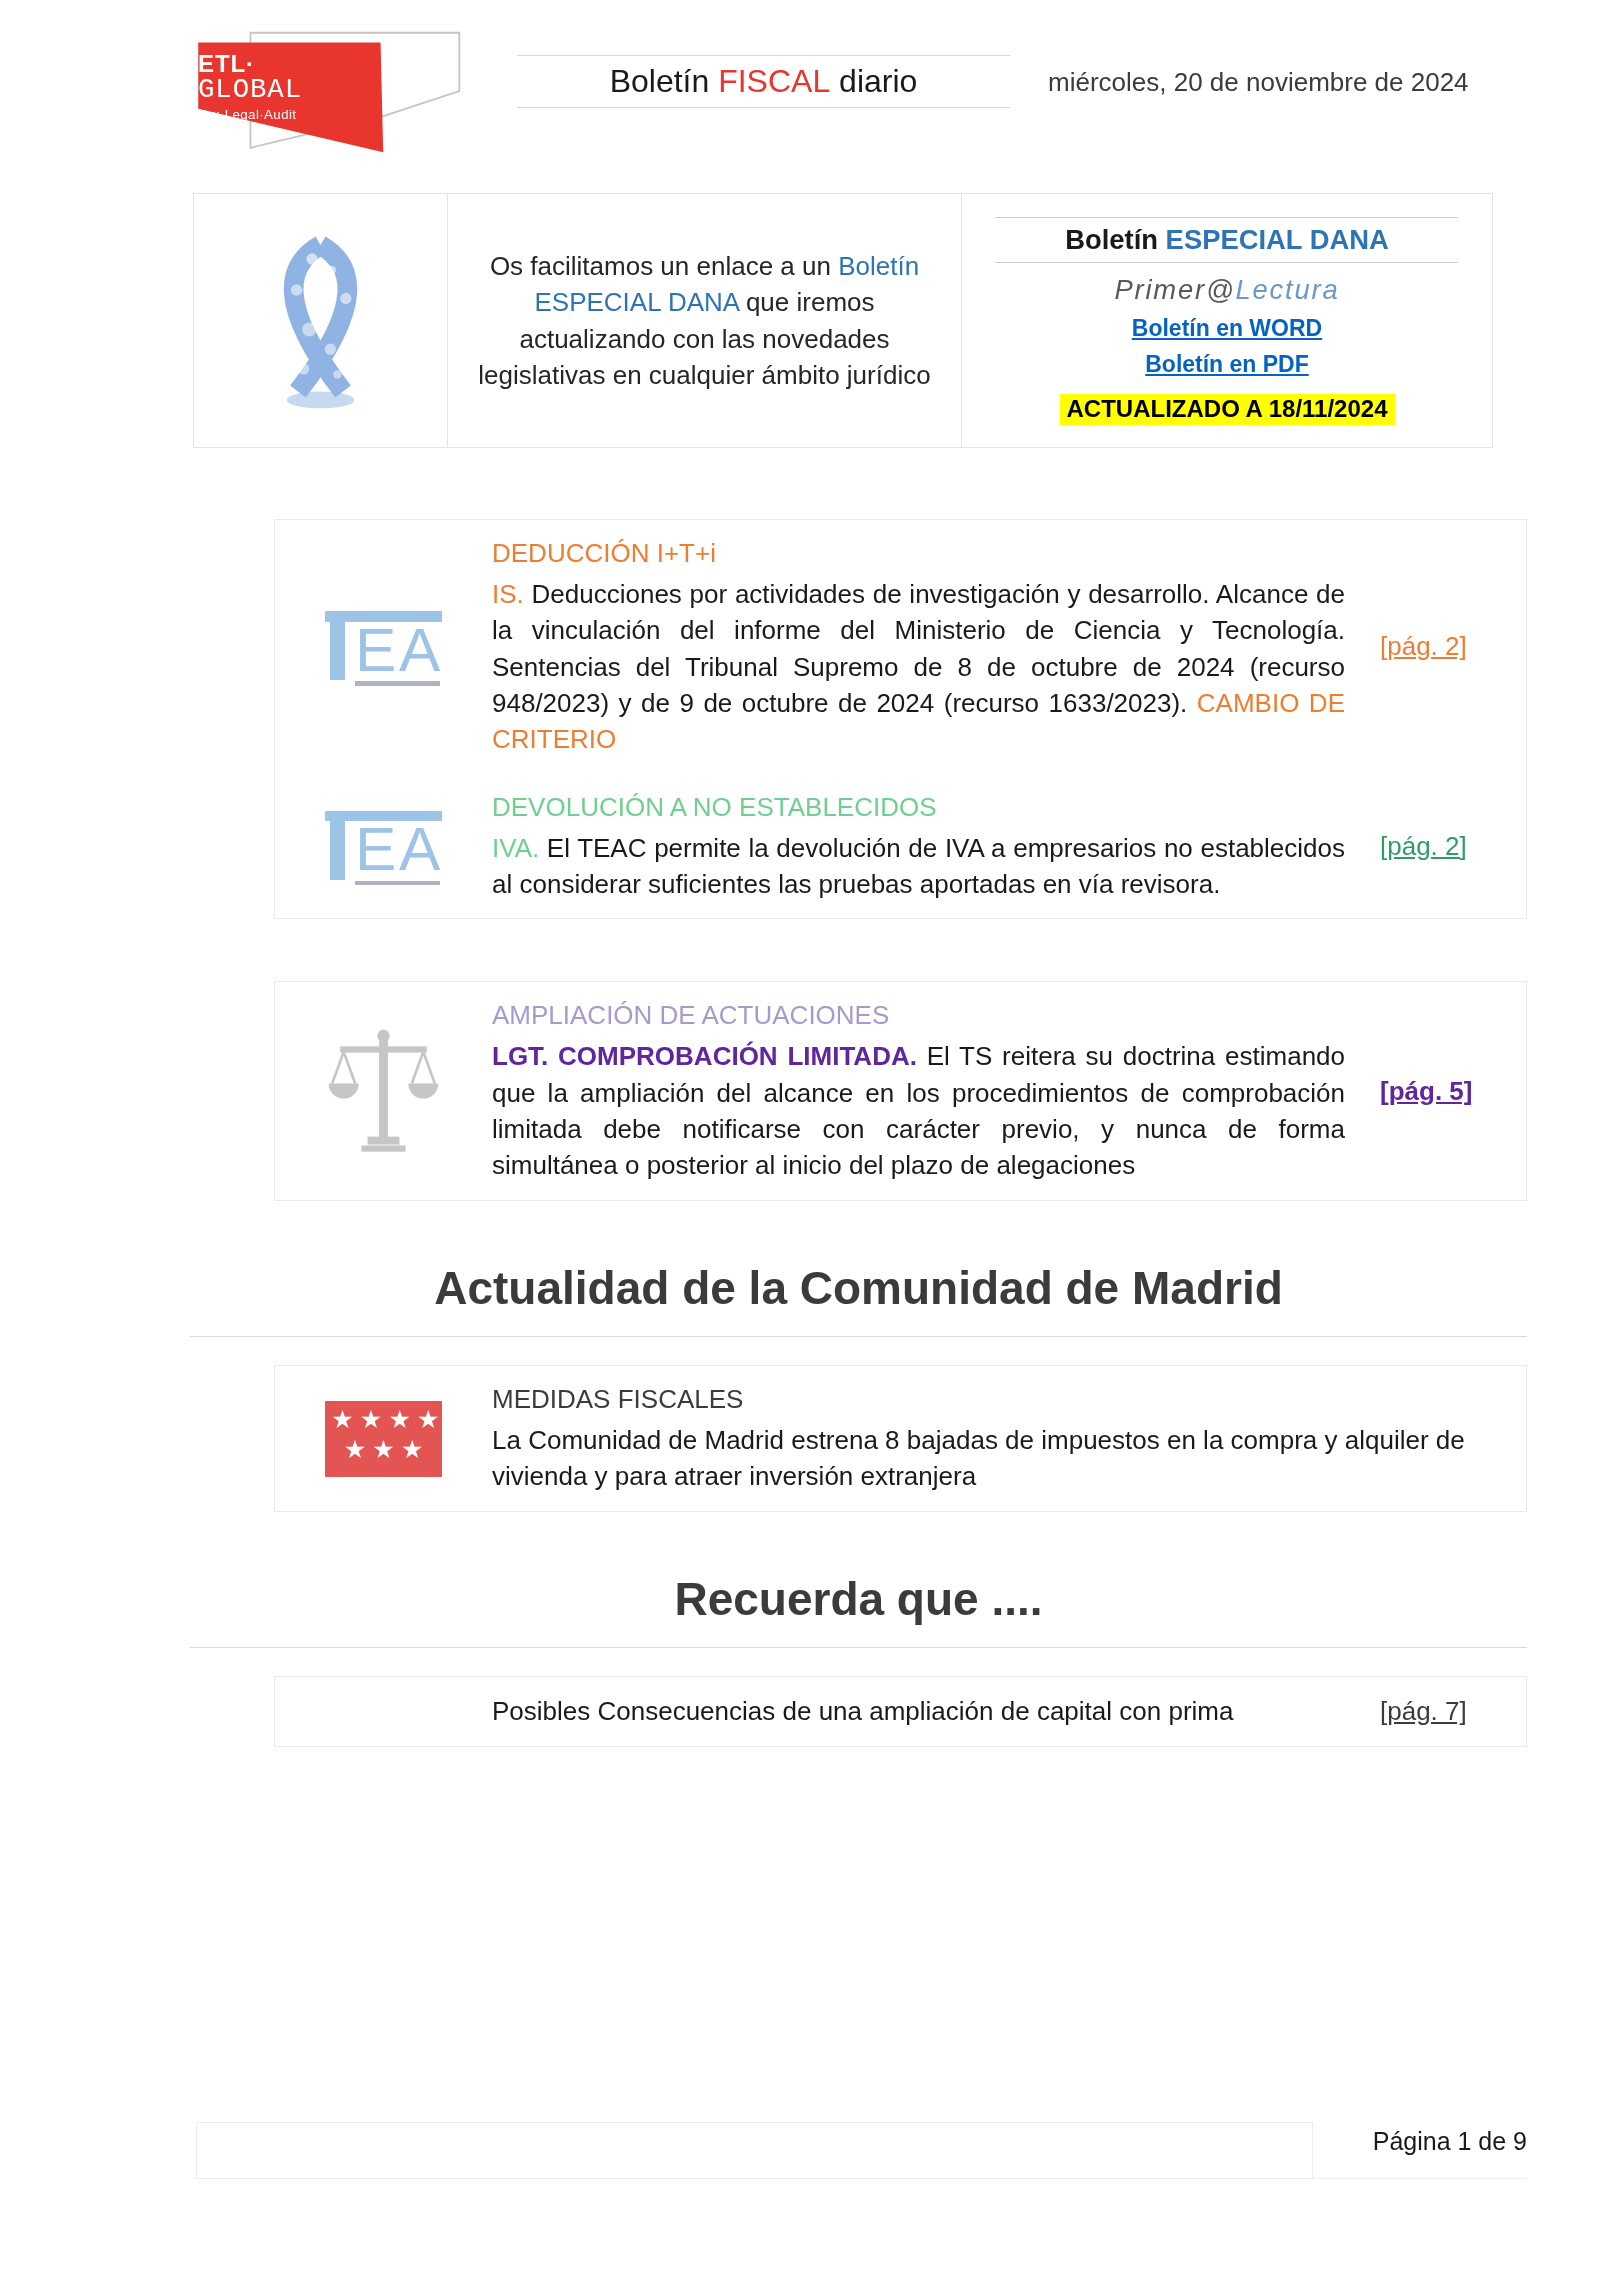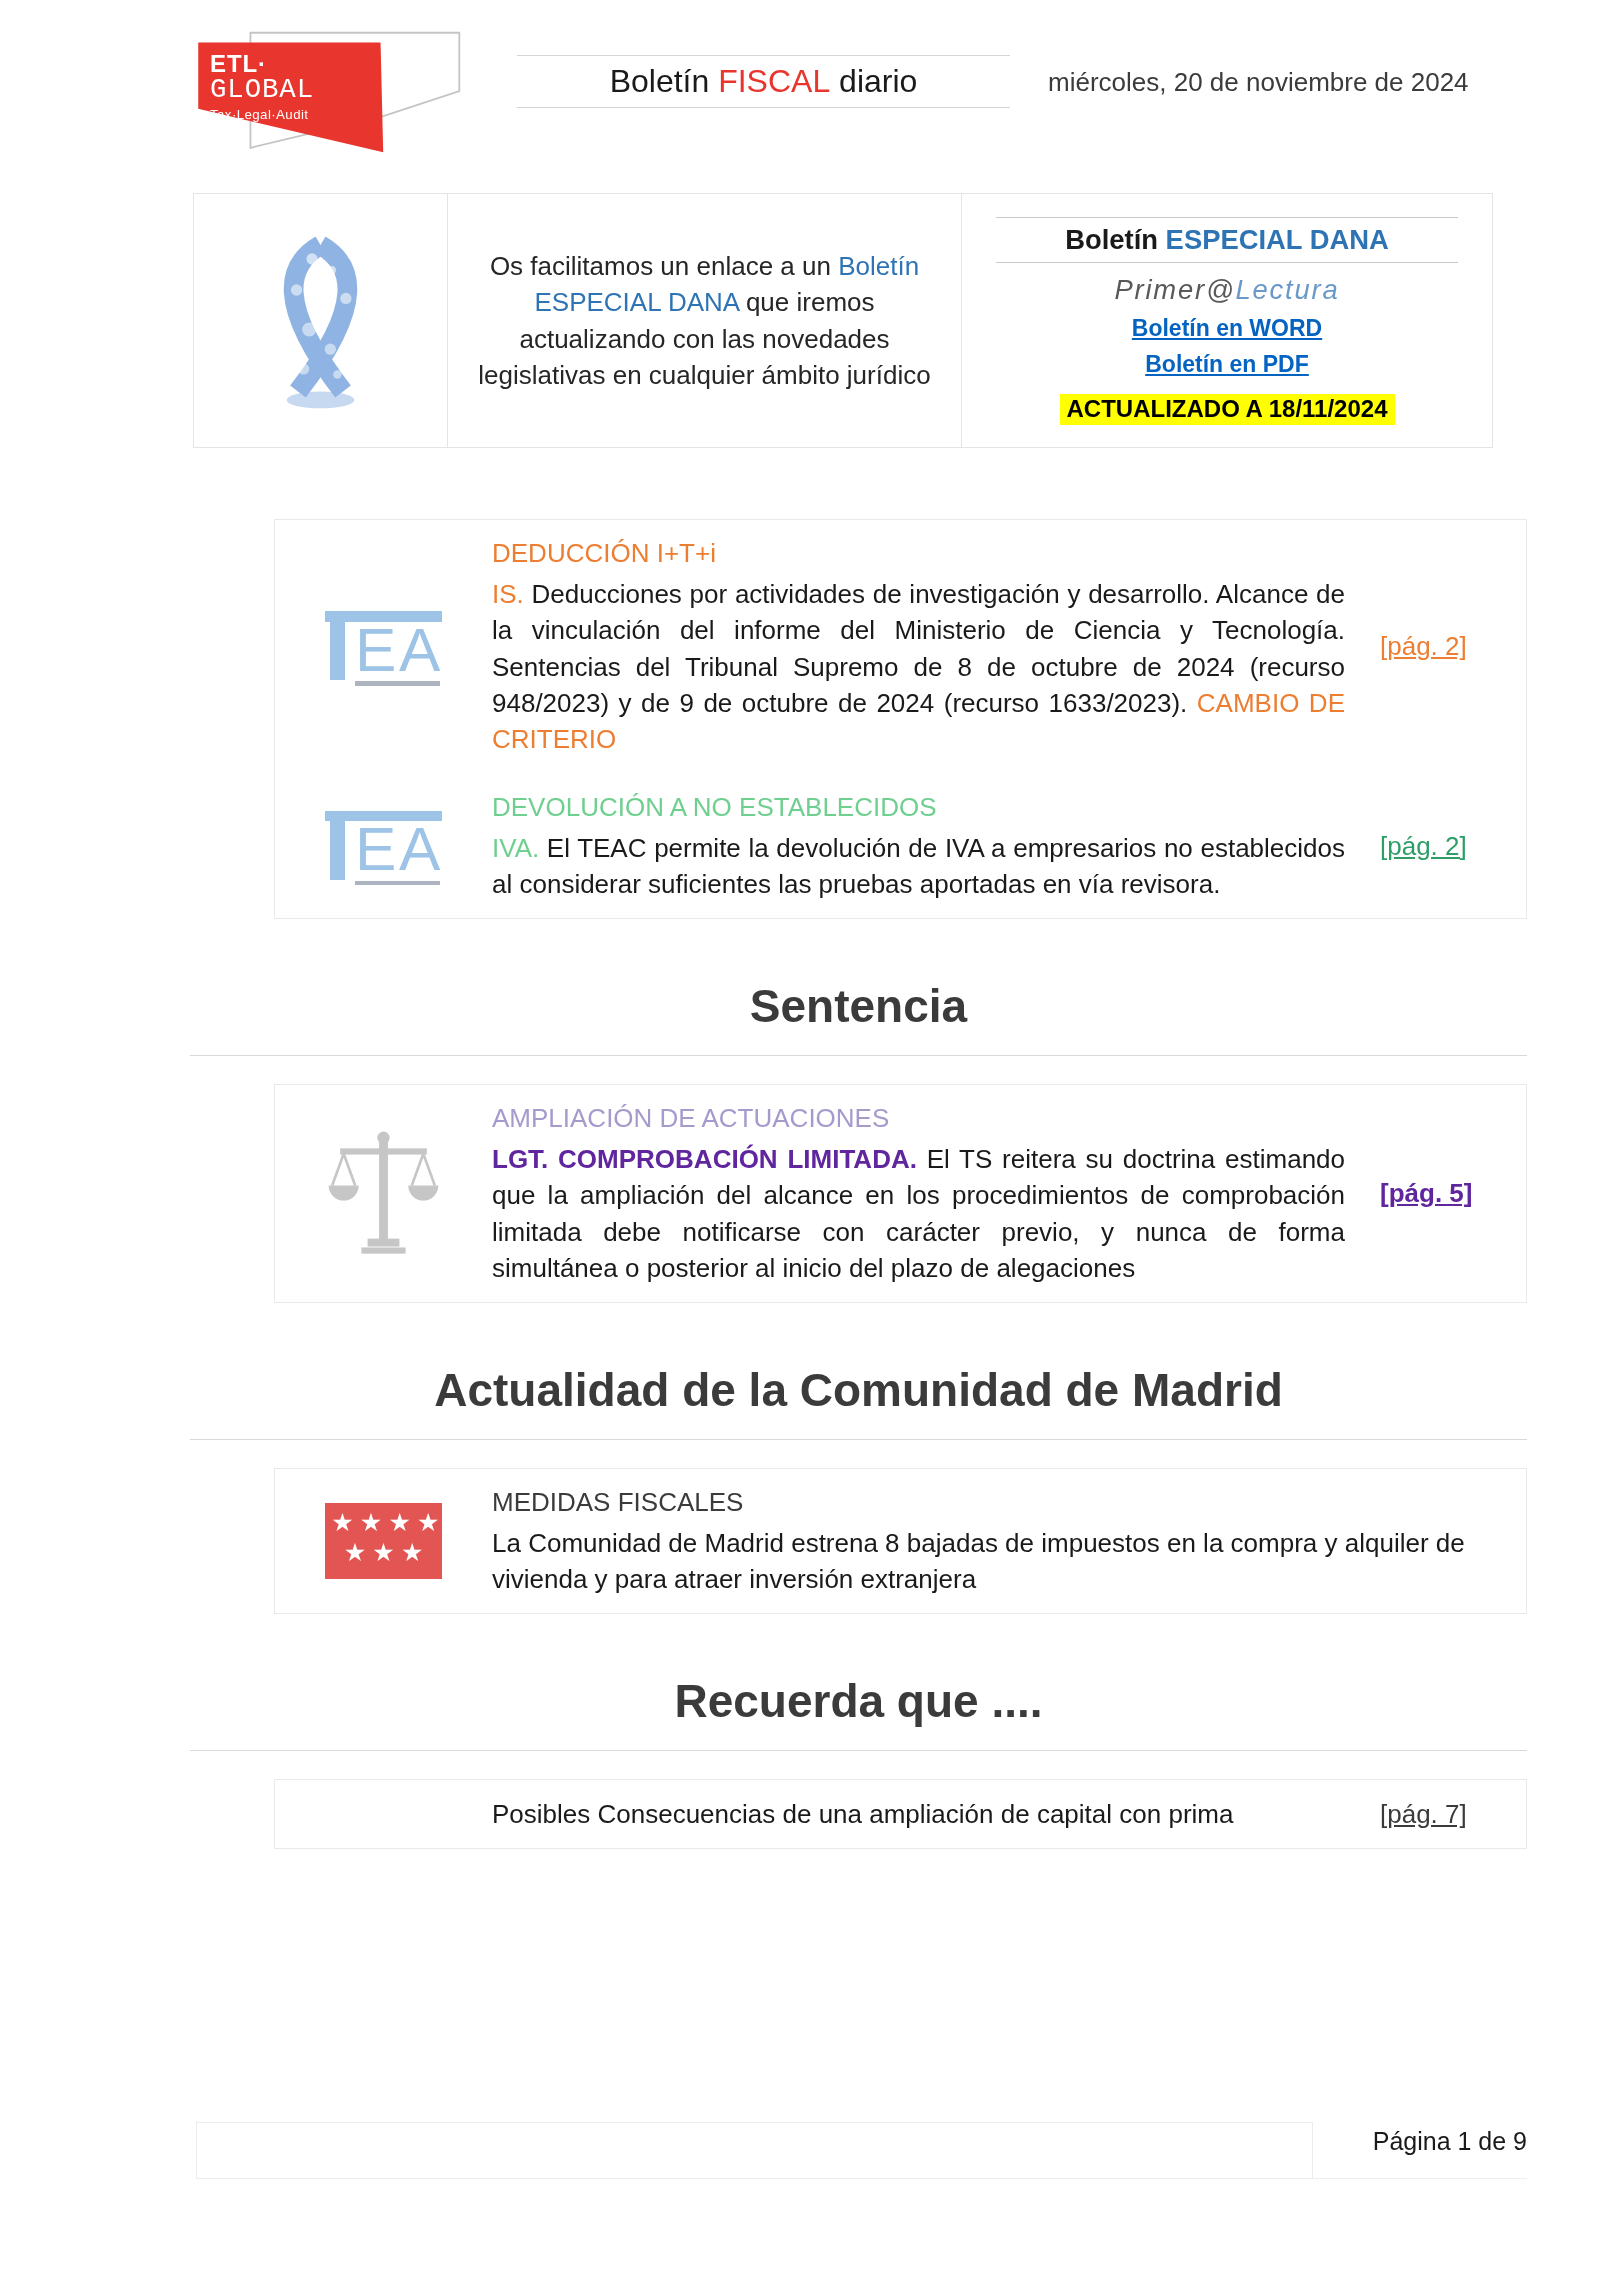--- a/index.html
+++ b/index.html
@@ -3,21 +3,21 @@
 <meta charset="utf-8">
 <style>
   html,body { margin:0; padding:0; background:#ffffff; }
   .page {
     position:relative; width:1623px; height:2295px; background:#ffffff;
     font-family:"Liberation Sans", sans-serif; color:#1a1a1a; overflow:hidden;
   }
 
   
   .logo-svg { position:absolute; left:0; top:0; }
-  .logo-text { position:absolute; left:210px; top:51px; color:#ffffff; line-height:1.05; }
+  .logo-text { position:absolute; left:198px; top:51px; color:#ffffff; line-height:1.05; }
   .logo-text .l1 { font-size:24px; font-weight:bold; letter-spacing:0.9px; }
   .logo-text .l2 { font-size:27.4px; letter-spacing:0.9px;font-family:Liberation Mono, monospace; }
   .logo-text .l3 { font-size:13.3px; letter-spacing:0.4px; margin-top:2.7px; }
 
   .doc-title {
     position:absolute; left:517px; top:55px; width:493px; height:51px;
     border-top:1.8px solid #d6d6d6; border-bottom:1.8px solid #d6d6d6;
     display:flex; align-items:center; justify-content:center;
     font-size:32px; color:#1a1a1a; white-space:pre;
   }
@@ -161,21 +161,20 @@
         <div class="text-col">
           <div class="tag c-green-light">DEVOLUCIÓN A NO ESTABLECIDOS</div>
           <p class="body justify"><span class="c-green-light">IVA.</span><span> El TEAC permite la devolución de IVA a empresarios no establecidos al considerar suficientes las pruebas aportadas en vía revisora.</span></p>
         </div>
         <div class="page-col">
             <a class="pag c-green-dark">[pág. 2]</a>
           </div>
       </div>
     </div>
 
-    <h2 class="section-h">Sentencia</h2>
     <div class="content-box">
       <div class="row">
         <div class="icon-col">
           <svg width="115" height="133" viewBox="0 0 130 150" aria-hidden="true">
             <g fill="#c6c6c6" stroke="#c6c6c6">
               <circle cx="65" cy="12" r="7" stroke="none"></circle>
               <rect x="60" y="12" width="10" height="116" stroke="none"></rect>
               <rect x="16" y="24" width="98" height="7" stroke="none"></rect>
               <path d="M20 30 L7 66 M20 30 L33 66" fill="none" stroke-width="3"></path>
               <path d="M3 66 A17 17 0 0 0 37 66 Z" stroke="none"></path>

